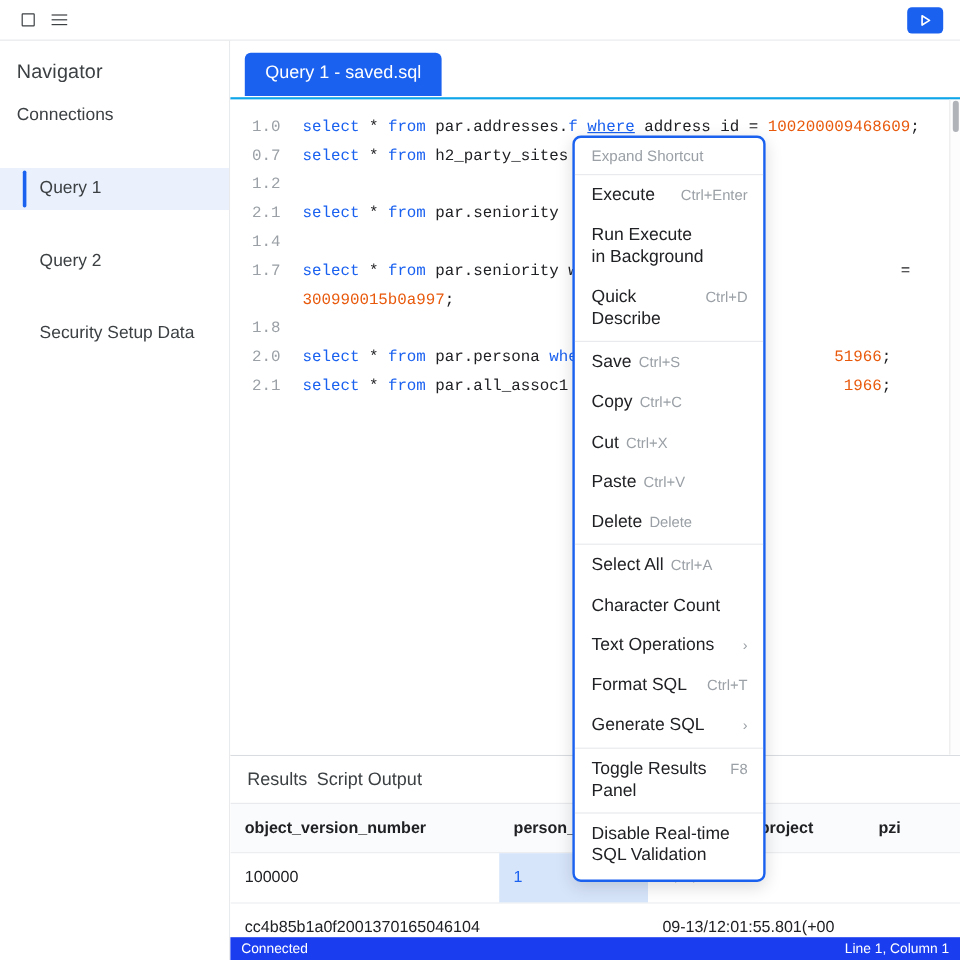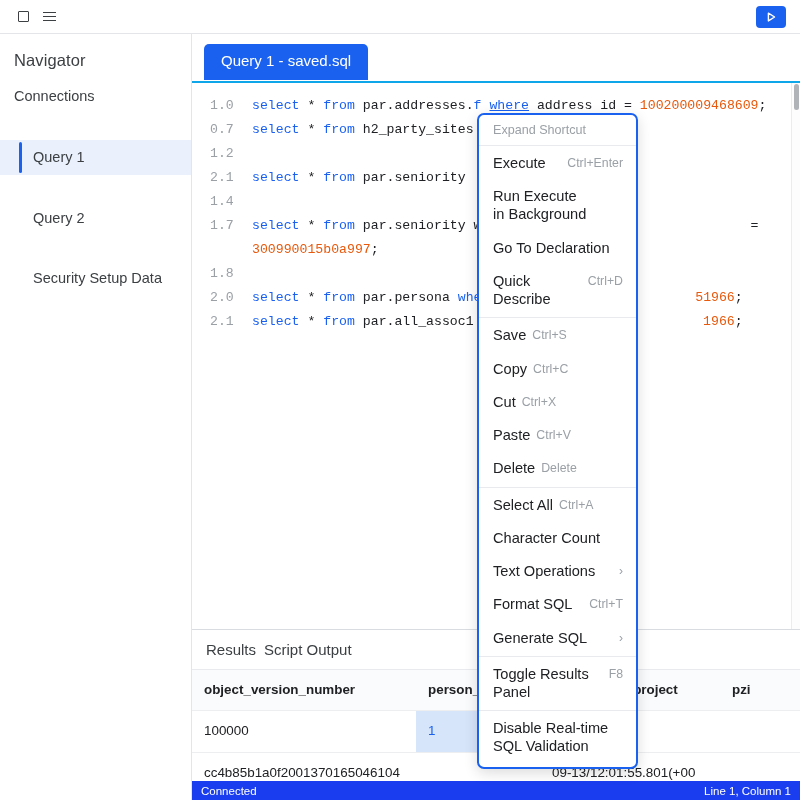--- a/index.html
+++ b/index.html
@@ -463,23 +463,20 @@
 
     <div class="ctx-item">
       <span class="lbl">Execute</span>
       <span class="sc">Ctrl+Enter</span>
     </div>
     <div class="ctx-item">
       <span class="lbl">Run Execute
 in Background</span>
     </div>
     <div class="ctx-item">
-      <span class="lbl">Go To Declaration</span>
-    </div>
-    <div class="ctx-item">
       <span class="lbl">Quick Describe</span>
       <span class="sc">Ctrl+D</span>
     </div>
 
     <div class="ctx-sep"></div>
 
     <div class="ctx-item inline">
       <span class="lbl">Save</span>
       <span class="sc">Ctrl+S</span>
     </div>

